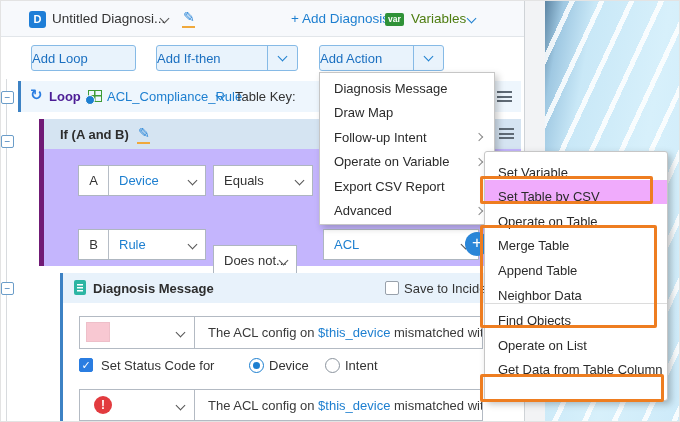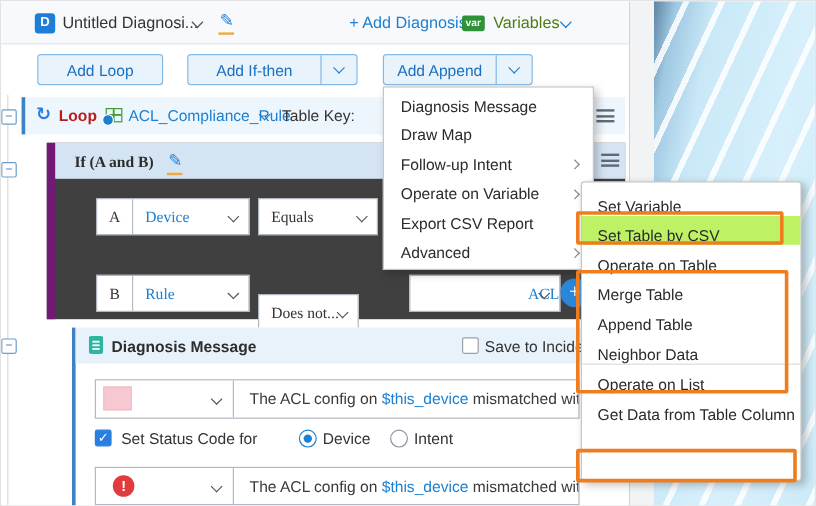--- a/index.html
+++ b/index.html
@@ -25,48 +25,48 @@
   .tb-chev { position:absolute; left:160px; top:14px; }
   .pencil { position:absolute; left:180px; top:8px; width:16px; text-align:center; color:#2a86d8; font-size:14px; }
   .pencil::after { content:""; position:absolute; left:1px; bottom:-3px; width:13px; height:2px; background:#f0a93c; }
   .add-diag { position:absolute; left:290px; top:10px; font-size:13.5px; color:#1d7fd0; }
   .varbadge { position:absolute; left:384px; top:12px; background:#2f9238; color:#fff; font-size:8.5px; font-weight:bold; padding:2px 3px; border-radius:2px; line-height:1; }
   .variables { position:absolute; left:410px; top:10px; font-size:13.5px; color:#4d7c0f; }
   .var-chev { position:absolute; left:467px; top:14px; }
 
   
   .btn { position:absolute; top:44px; height:26px; background:#e9f3fc; border:1px solid #86bae6; border-radius:3px; color:#1a6fc0; font-size:13px; display:flex; align-items:center; }
-  .btn .lbl { flex:1; text-align:center; }
+  .btn .lbl { flex:1; }
   .btn .split { width:30px; height:100%; border-left:1px solid #86bae6; display:flex; align-items:center; justify-content:center; }
   .btn .split .chev { margin-top:-3px; }
   .btn-loop { left:30px; width:105px; justify-content:center; }
   .btn-ifthen { left:155px; width:142px; }
   .btn-action { left:318px; width:125px; }
 
   
   .rail { position:absolute; left:5px; top:78px; width:1px; height:344px; background:#d8dbde; }
   .minus-box { position:absolute; left:0; width:13px; height:13px; background:#fff; border:1px solid #6b9dc9; border-radius:2px; color:#3a78b5; font-size:10px; line-height:11px; text-align:center; z-index:3; }
 
   
   .loop-head { position:absolute; left:17px; top:80px; width:503px; height:31px; background:#eef6fd; border-left:3px solid #3d82c4; z-index:2; }
   .loop-icon { position:absolute; left:9px; top:5px; color:#2a7de1; font-size:15px; font-weight:bold; }
-  .loop-label { position:absolute; left:28px; top:8px; font-size:13px; font-weight:bold; color:#b91c1c; }
+  .loop-label { position:absolute; left:28px; top:8px; font-size:13px; font-weight:bold; color:#4c1d95; }
   .tbl-icon { position:absolute; left:67px; top:9px; width:14px; height:12px; border:1.5px solid #3f9c35;
     background-image:linear-gradient(#3f9c35,#3f9c35),linear-gradient(#3f9c35,#3f9c35);
     background-size:100% 1.5px,1.5px 100%; background-position:0 3.5px,5px 0; background-repeat:no-repeat; }
   .tbl-icon::after { content:""; position:absolute; left:-4px; bottom:-4px; width:8px; height:8px; background:#1d7fd0; border-radius:50%; border:1px solid #fff; }
   .loop-rule { position:absolute; left:86px; top:8px; font-size:13px; color:#1d7fd0; }
   .loop-chev { position:absolute; left:196px; top:11px; }
   .table-key { position:absolute; left:214px; top:8px; font-size:13px; color:#333; }
   .burger { position:absolute; width:15px; height:11px; border-top:2px solid #5f6a75; border-bottom:2px solid #5f6a75; }
   .burger::after { content:""; position:absolute; left:0; right:0; top:2.5px; height:2px; background:#5f6a75; }
   .loop-burger { left:476px; top:10px; }
 
   
-  .if-block { position:absolute; left:38px; top:118px; width:482px; height:147px; border-left:7px solid #701a75; background:#404040; z-index:2;font-family:Liberation Serif, serif; }
+  .if-block { position:absolute; left:38px; top:118px; width:482px; height:147px; border-left:5px solid #701a75; background:#c4b5fd; z-index:2; }
   .if-head { position:absolute; left:0; top:0; width:100%; height:30px; background:#d5e4f2; }
   .if-title { position:absolute; left:16px; top:8px; font-size:13px; font-weight:bold; color:#2d2d2d; }
   .if-pencil { position:absolute; left:92px; top:6px; width:16px; text-align:center; color:#2a86d8; font-size:14px; }
   .if-pencil::after { content:""; position:absolute; left:1px; bottom:-3px; width:13px; height:2px; background:#f0a93c; }
   .if-burger { left:455px; top:9px; }
   .sel { position:absolute; height:31px; background:#fff; border:1px solid #aeb6c0; display:flex; align-items:center; font-size:13px; color:#333; }
   .sel .cell { width:30px; height:100%; border-right:1px solid #b6bdc6; display:flex; align-items:center; justify-content:center; color:#333; }
   .sel .val { padding-left:10px; white-space:nowrap; overflow:hidden; }
   .sel .val.blue { color:#1d7fd0; }
   .sel .s-chev { position:absolute; right:9px; top:11px; }
@@ -105,21 +105,21 @@
   .rl1 { left:190px; } .rl2 { left:266px; }
 
   
   .menu { position:absolute; left:318px; top:71px; width:176px; height:153px; background:#fff; border:1px solid #c6c6c6; box-shadow:3px 3px 7px rgba(0,0,0,.22); z-index:20; padding-top:3px; }
   .menu-item { height:24.5px; display:flex; align-items:center; padding:0 12px 0 14px; font-size:13px; color:#2b2b2b; }
   .sub-arrow { margin-left:auto; width:6px; height:6px; border-top:1.6px solid #8a8a8a; border-right:1.6px solid #8a8a8a; transform:rotate(45deg); }
 
   
   .submenu { position:absolute; left:483px; top:150px; width:184px; height:250px; background:#fff; border:1px solid #c6c6c6; border-radius:3px; box-shadow:3px 3px 7px rgba(0,0,0,.25); z-index:21; padding-top:3px; }
   .sm-item { height:24.6px; display:flex; align-items:flex-end; padding-left:13px; font-size:13px; color:#2b2b2b; white-space:nowrap; }
-  .sm-item.hl { background:#bef264; }
+  .sm-item.hl { background:#f0abfc; }
   .sm-sep { border-top:1px solid #dcdcdc; margin:0; }
 
   
   .obox { position:absolute; border:3px solid #ee7d20; border-radius:2px; z-index:30; pointer-events:none; }
   .obox1 { left:479px; top:175px; width:173px; height:28px; }
   .obox2 { left:479px; top:224px; width:177px; height:103px; }
   .obox3 { left:479px; top:373px; width:184px; height:28px; }
 </style>
 </head>
 <body>
@@ -145,21 +145,21 @@
     <div class="btn btn-loop">
       <span class="lbl">Add Loop</span>
     </div>
     <div class="btn btn-ifthen">
       <span class="lbl">Add If-then</span>
       <span class="split">
           <span class="chev blue"></span>
         </span>
     </div>
     <div class="btn btn-action">
-      <span class="lbl">Add Append</span>
+      <span class="lbl">Add Action</span>
       <span class="split">
           <span class="chev blue"></span>
         </span>
     </div>
 
     <div class="rail"></div>
     <div class="minus-box" style="top:90px;">−</div>
     <div class="minus-box" style="top:134px;">−</div>
     <div class="minus-box" style="top:281px;">−</div>
 
@@ -192,21 +192,21 @@
 
       <div class="sel" style="left:34px; top:110px; width:128px;">
         <span class="cell">B</span>
         <span class="val blue">Rule</span>
         <span class="chev s-chev"></span>
       </div>
       <div class="sel" style="left:169px; top:126px; width:84px;">
         <span class="val">Does not...</span>
         <span class="chev s-chev"></span>
       </div>
-      <div class="sel" style="left:295px; top:110px; width:126px;justify-content:flex-end;">
+      <div class="sel" style="left:279px; top:110px; width:156px;">
         <span class="val blue">ACL</span>
         <span class="chev s-chev"></span>
       </div>
       <div class="plus-btn">+</div>
     </div>
 
     <div class="diag-block">
       <div class="diag-head">
         <span class="doc-icon"></span>
         <span class="diag-title">Diagnosis Message</span>
@@ -279,20 +279,23 @@
         <span>Merge Table</span>
       </div>
     <div class="sm-item">
         <span>Append Table</span>
       </div>
     <div class="sm-item">
         <span>Neighbor Data</span>
       </div>
     <div class="sm-sep"></div>
     <div class="sm-item">
+        <span>Find Objects</span>
+      </div>
+    <div class="sm-item">
         <span>Operate on List</span>
       </div>
     <div class="sm-item">
         <span>Get Data from Table Column</span>
       </div>
   </div>
 
   <div class="obox obox1"></div>
   <div class="obox obox2"></div>
   <div class="obox obox3"></div>

